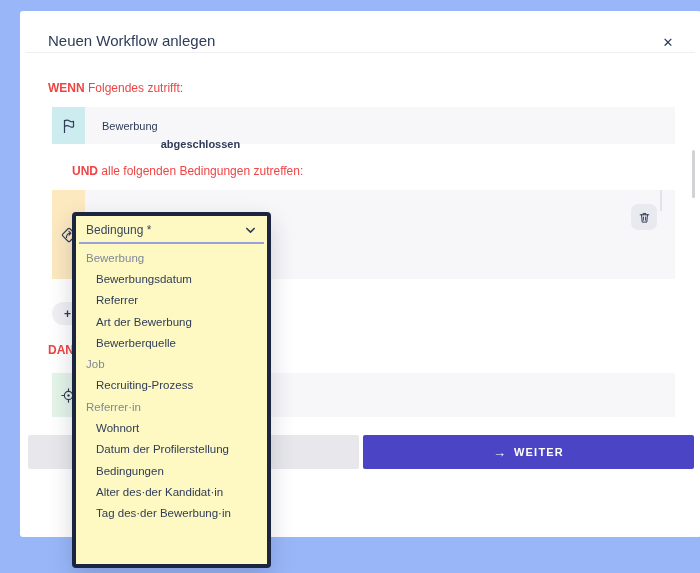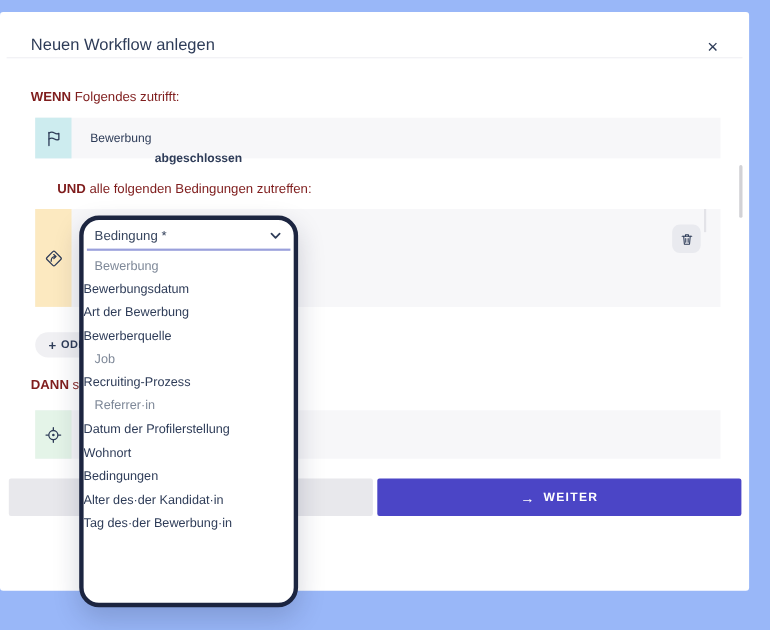--- a/index.html
+++ b/index.html
@@ -5,39 +5,39 @@
   * { box-sizing: border-box; margin: 0; padding: 0; }
   html,body { width:700px; height:573px; }
   body {
     position: relative;
     background: #99b7f8;
     font-family: "Liberation Sans", sans-serif;
     overflow: hidden;
     color: #2e3c58;
   }
   .modal {
-    position: absolute; left: 0; top: 11px;
+    position: absolute; left: 20px; top: 11px;
     width: 681px; height: 526px;
     background: #ffffff; border-radius: 3px;
   }
   .modal-title {
     position: absolute; left: 28px; top: 21px;
     font-size: 15px; color: #2e3c58;
   }
   .close-btn {
     position: absolute; top: 22px; right: 24px;
     width: 18px; height: 18px;
     display: flex; align-items: center; justify-content: center;
     font-size: 13px; color: #2e3c58; cursor: pointer;
   }
   .hdr-divider {
     position: absolute; top: 41px; left: 6px; right: 6px;
     height: 1px; background: #efeff3;
   }
-  .sec-label { position: absolute; left: 28px; font-size: 12px; color: #7f1d1d; white-space: nowrap; }
+  .sec-label { position: absolute; left: 28px; font-size: 12px; color: #ef4444; white-space: nowrap; }
   .sec-label b { font-weight: 700; }
   .sec-wenn { top: 70px; }
   .sec-und  { top: 153px; margin-left: 24px; }
   .sec-dann { top: 332px; }
 
   .row {
     position: absolute; left: 32px; width: 623px;
     background: #f7f7f9; display: flex; align-items: stretch;
   }
   .row-trigger   { top: 96px;  height: 37px; }
@@ -96,40 +96,40 @@
   .scroll-thumb {
     position: absolute; left: 672px; top: 139px;
     width: 3px; height: 48px; background: #d2d2d6; border-radius: 2px;
   }
   .mini-track {
     position: absolute; left: 640px; top: 179px;
     width: 2px; height: 21px; background: #e3e3e8;
   }
 
   .dropdown-panel {
-    position: absolute; left: 72px; top: 196px;
+    position: absolute; left: 72px; top: 212px;
     width: 199px; height: 356px;
-    background: #ffffff;
-    border: 4px solid #1c2540; border-radius: 18px;
+    background: #fef9c3;
+    border: 4px solid #1c2540; border-radius: 4px;
     box-shadow: 0 10px 24px rgba(20,30,60,.18);
     z-index: 10; overflow: hidden;
   }
   .dd-select {
     height: 26px; display: flex; align-items: center; justify-content: space-between;
     padding: 2px 10px 0 10px; font-size: 12px; color: #38465f; cursor: pointer;
   }
   .dd-underline { border-bottom: 2px solid #9aa0db; margin: 0 3px; }
   .dd-list { padding-top: 3px; }
   .dd-group {
     height: 21.3px; display: flex; align-items: center;
     padding-left: 10px; font-size: 11.5px; color: #7e8898; white-space: nowrap;
   }
   .dd-item {
     height: 21.3px; display: flex; align-items: center;
-    font-size: 11.5px; color: #2e3c58;
+    padding-left: 20px; font-size: 11.5px; color: #2e3c58;
     white-space: nowrap; cursor: pointer;
   }
   svg { display: block; }
 </style>
 </head>
 <body>
 
 <div class="modal">
 
   <div class="modal-title">Neuen Workflow anlegen</div>
@@ -207,24 +207,25 @@
   <div class="dd-select">
     <span>Bedingung *</span>
     <svg width="13" height="13" viewBox="0 0 14 14" fill="none" stroke="#2e3c58" stroke-width="1.7" stroke-linecap="round" stroke-linejoin="round">
       <path d="M3 4.8 L7 8.8 L11 4.8"></path>
     </svg>
   </div>
   <div class="dd-underline"></div>
   <div class="dd-list">
       <div class="dd-group">Bewerbung</div>
       <div class="dd-item">Bewerbungsdatum</div>
+      <div class="dd-item">Referrer</div>
       <div class="dd-item">Art der Bewerbung</div>
       <div class="dd-item">Bewerberquelle</div>
       <div class="dd-group">Job</div>
       <div class="dd-item">Recruiting-Prozess</div>
       <div class="dd-group">Referrer·in</div>
+      <div class="dd-item">Wohnort</div>
       <div class="dd-item">Datum der Profilerstellung</div>
-      <div class="dd-item">Wohnort</div>
       <div class="dd-item">Bedingungen</div>
       <div class="dd-item">Alter des·der Kandidat·in</div>
       <div class="dd-item">Tag des·der Bewerbung·in</div>
     </div>
 </div>
 
 </body></html>

